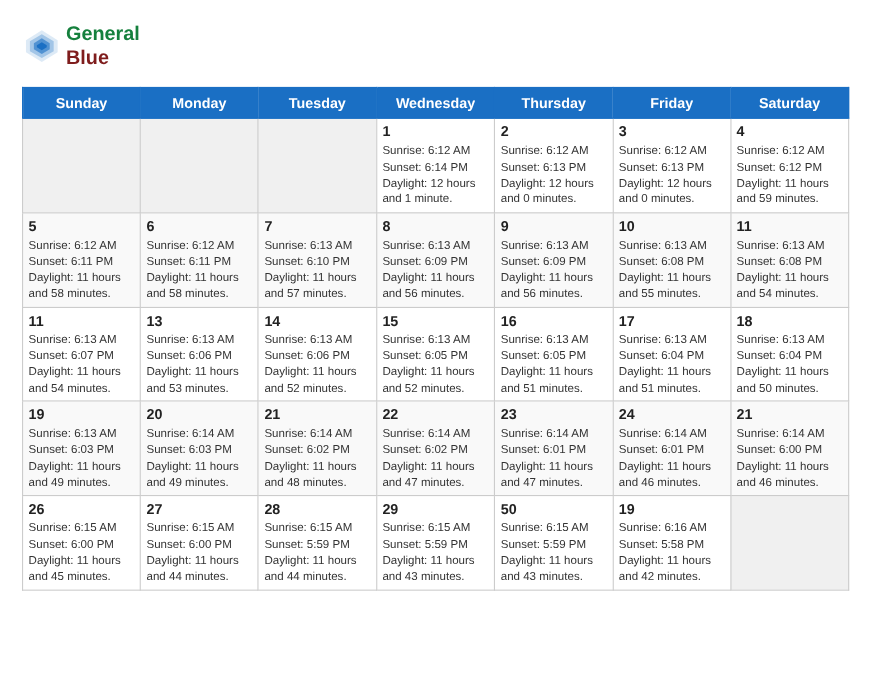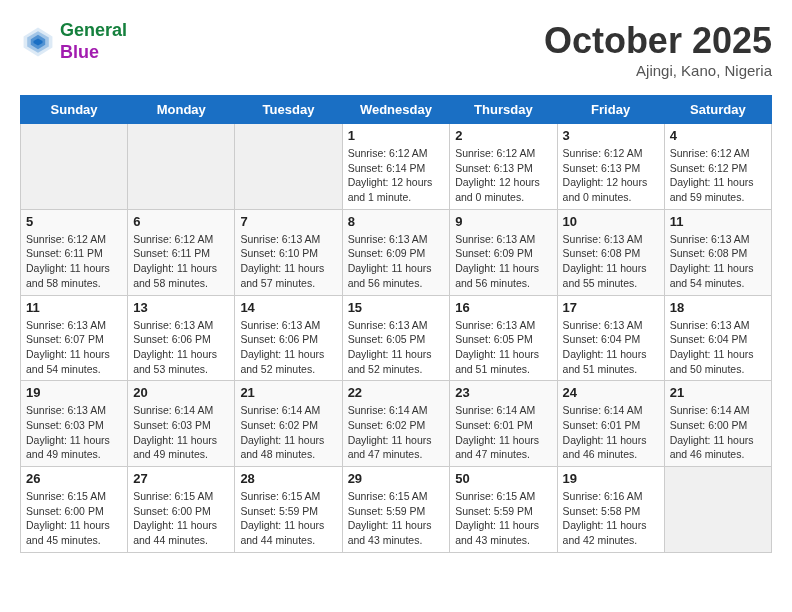--- a/index.html
+++ b/index.html
@@ -95,26 +95,22 @@
 <div class="header">
   <div class="logo">
     <svg class="logo-icon" viewBox="0 0 40 40">
       <polygon points="20,4 36,14 36,26 20,36 4,26 4,14" fill="#1a6fc4" opacity="0.15"></polygon>
       <polygon points="20,8 32,15 32,25 20,32 8,25 8,15" fill="#1a6fc4" opacity="0.3"></polygon>
       <polygon points="20,12 28,17 28,23 20,28 12,23 12,17" fill="#1a6fc4" opacity="0.6"></polygon>
       <polygon points="20,16 25,19 25,21 20,24 15,21 15,19" fill="#1a6fc4"></polygon>
     </svg>
     <div class="logo-text">
       <div><span>General</span></div>
-      <div style="color:#a21caf; font-weight:bold;">Blue</div>
+      <div style="color:#7f1d1d; font-weight:bold;">Blue</div>
     </div>
-  </div>
-  <div class="title-block">
-    <div class="month-title">October 2025</div>
-    <div class="location">Ajingi, Kano, Nigeria</div>
   </div>
 </div>
 
 <table>
   <thead>
     <tr id="weekday-header">
         <th class="day-header">Sunday</th>
         <th class="day-header">Monday</th>
         <th class="day-header">Tuesday</th>
         <th class="day-header">Wednesday</th>

